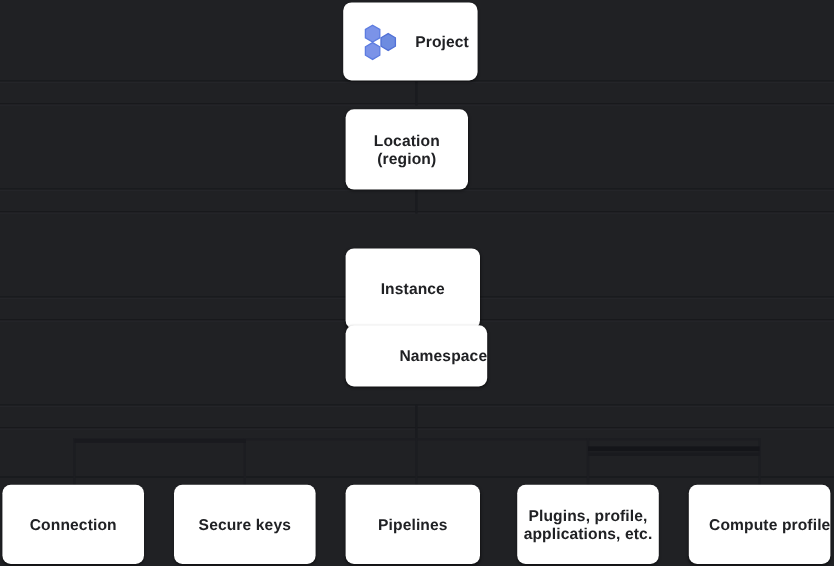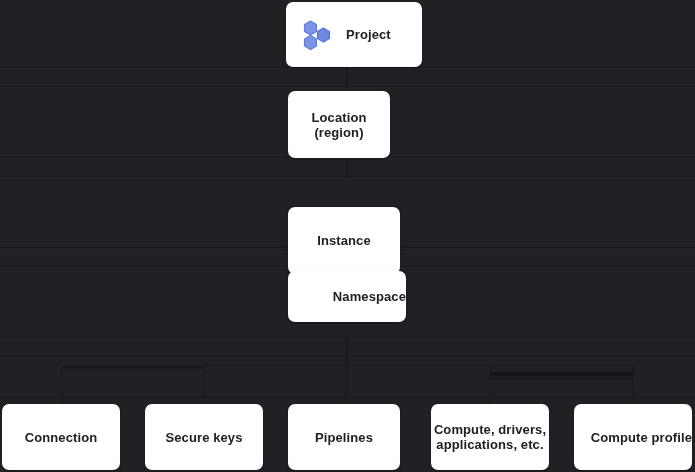--- a/index.html
+++ b/index.html
@@ -124,21 +124,21 @@
   <div class="conn v faint" style="left:61px;  top:365px; height:39px;"></div>
   <div class="conn v faint" style="left:203px; top:365px; height:39px;"></div>
   <div class="conn v faint" style="left:346px; top:365px; height:39px;"></div>
   <div class="conn v faint" style="left:489px; top:365px; height:39px;"></div>
   <div class="conn v faint" style="left:632px; top:365px; height:39px;"></div>
 
   <div class="slab" style="left:62px;  top:366px; width:143px; height:3px; background:#191a1e;"></div>
   <div class="slab" style="left:490px; top:372px; width:143px; height:4px; background:#141519;"></div>
   <div class="slab" style="left:490px; top:377px; width:143px; height:3px; background:#191a1e;"></div>
 
-  <div class="node with-icon" style="left:286px; top:2px; width:136px; height:65px;align-items:center;">
+  <div class="node with-icon" style="left:286px; top:2px; width:112px; height:65px;align-items:center;">
     <span class="hex-icon">
       <svg viewBox="0 0 34 34" width="34" height="34" aria-hidden="true">
 
         <polygon points="10.5,3 16.5,6.5 16.5,13.5 10.5,17 4.5,13.5 4.5,6.5" fill="#7b93e8" stroke="#5c7ce0" stroke-width="1.1"></polygon>
 
         <polygon points="10.5,17.5 16.5,21 16.5,28 10.5,31.5 4.5,28 4.5,21" fill="#7b93e8" stroke="#5c7ce0" stroke-width="1.1"></polygon>
 
         <polygon points="23.5,10 29.5,13.5 29.5,20.5 23.5,24 17.5,20.5 17.5,13.5" fill="#6d8ce0" stroke="#5271d6" stroke-width="1.1"></polygon>
       </svg>
     </span>
@@ -164,21 +164,21 @@
 
   <div class="node" style="left:145px; top:404px; width:118px; height:66px;">
     <span class="label">Secure keys</span>
   </div>
 
   <div class="node" style="left:288px; top:404px; width:112px; height:66px;">
     <span class="label">Pipelines</span>
   </div>
 
   <div class="node" style="left:431px; top:404px; width:118px; height:66px;">
-    <span class="label">Compute, drivers,
+    <span class="label">Plugins, profile,
 applications, etc.</span>
   </div>
 
   <div class="node" style="left:574px; top:404px; width:118px; height:66px;justify-content:flex-end;">
     <span class="label">Compute profile</span>
   </div>
 
 </div>
 
 </body></html>

